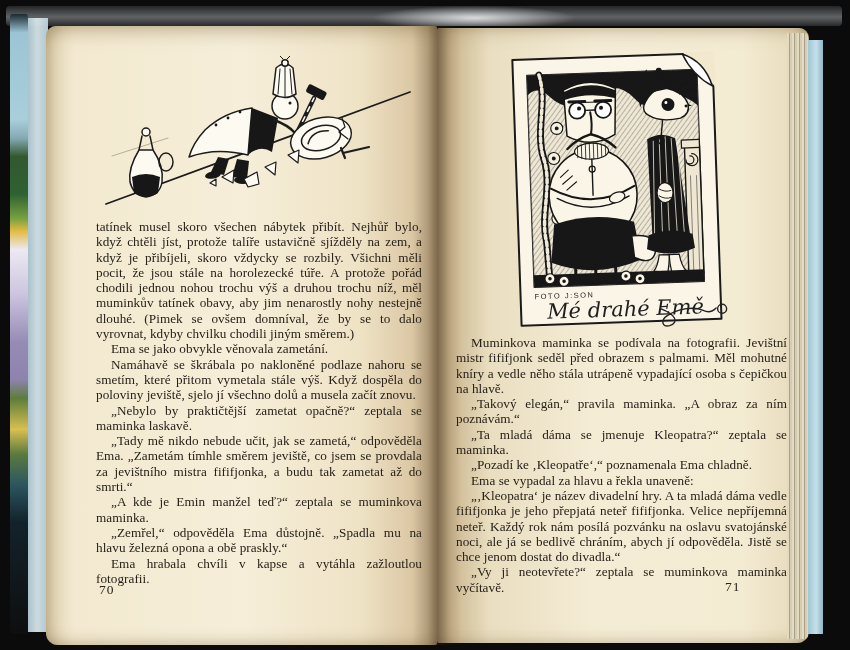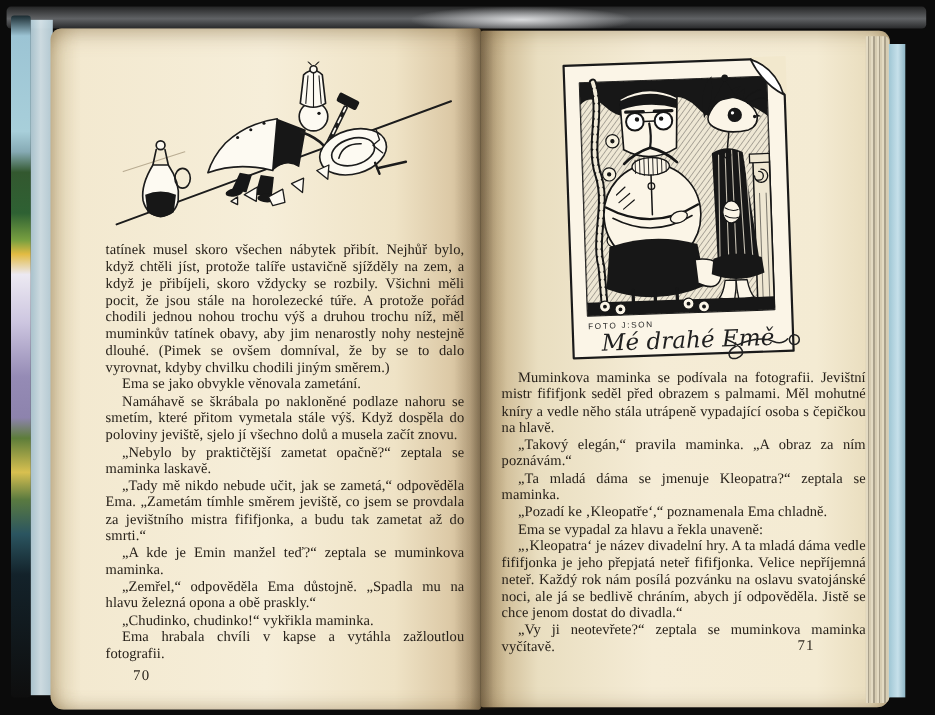--- a/index.html
+++ b/index.html
@@ -43,21 +43,21 @@
     background:linear-gradient(90deg,#9fc6d4,#c6e0ea 55%,#8fb6c6);}
 
   
   .textblock{position:absolute;color:#27211a;font-size:13.2px;line-height:15.3px;
     text-align:justify;letter-spacing:.05px;}
   .textblock p{margin:0;}
   .textblock p.ind{text-indent:15px;}
   .left-text{left:50px;top:193px;width:326px;}
   .right-text{left:19px;top:307px;width:331px;}
   .pagenum{position:absolute;color:#2c261d;font-size:13.5px;letter-spacing:1px;}
-  .pn-left{left:53px;top:580px;margin-left:22px;}
+  .pn-left{left:53px;top:556px;}
   .pn-right{left:288px;top:551px;}
 
   .illu{position:absolute;}
   .illu-left{left:56px;top:30px;width:312px;height:178px;}
   .illu-right{left:64px;top:16px;width:252px;height:296px;}
 
   svg .credit{font-family:"Liberation Sans","DejaVu Sans",sans-serif;font-size:7.5px;
     letter-spacing:1.5px;fill:#262626;}
   svg .dedication{font-family:"DejaVu Serif","Liberation Serif",serif;font-style:italic;
     font-size:21px;fill:#1f1f1f;}
@@ -131,21 +131,20 @@
     </svg>
 
     <div class="textblock left-text">
       <p>tatínek musel skoro všechen nábytek přibít. Nejhůř bylo, když chtěli jíst, protože talíře ustavičně sjížděly na zem, a když je přibíjeli, skoro vždycky se rozbily. Všichni měli pocit, že jsou stále na horolezecké túře. A protože pořád chodili jednou nohou trochu výš a druhou trochu níž, měl muminkův tatínek obavy, aby jim nenarostly nohy nestejně dlouhé. (Pimek se ovšem domníval, že by se to dalo vyrovnat, kdyby chvilku chodili jiným směrem.)</p>
       <p class="ind">Ema se jako obvykle věnovala zametání.</p>
       <p class="ind">Namáhavě se škrábala po nakloněné podlaze nahoru se smetím, které přitom vymetala stále výš. Když dospěla do poloviny jeviště, sjelo jí všechno dolů a musela začít znovu.</p>
       <p class="ind">„Nebylo by praktičtější zametat opačně?“ zeptala se maminka laskavě.</p>
       <p class="ind">„Tady mě nikdo nebude učit, jak se zametá,“ odpověděla Ema. „Zametám tímhle směrem jeviště, co jsem se provdala za jevištního mistra fififjonka, a budu tak zametat až do smrti.“</p>
       <p class="ind">„A kde je Emin manžel teď?“ zeptala se muminkova maminka.</p>
       <p class="ind">„Zemřel,“ odpověděla Ema důstojně. „Spadla mu na hlavu železná opona a obě praskly.“</p>
-      <p class="ind">„Chudinko, chudinko!“ vykřikla maminka.</p>
       <p class="ind">Ema hrabala chvíli v kapse a vytáhla zažloutlou fotografii.</p>
     </div>
     <div class="pagenum pn-left">70</div>
   </div>
 
   <div class="page right-page">
 
     <svg class="illu illu-right" viewBox="0 0 252 296">
       <defs>
         <pattern id="hatch" patternUnits="userSpaceOnUse" width="4" height="4" patternTransform="rotate(38)">

